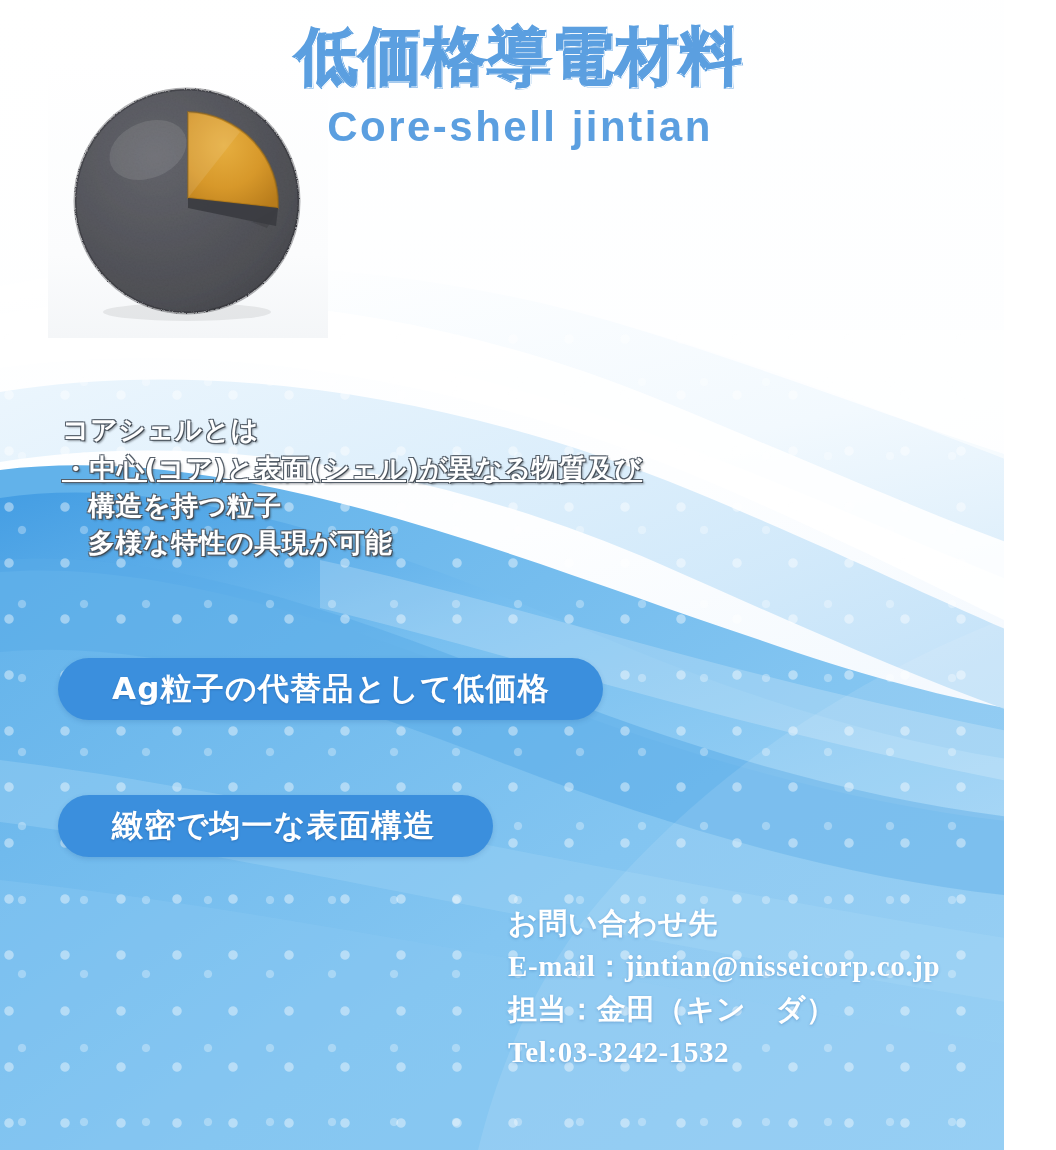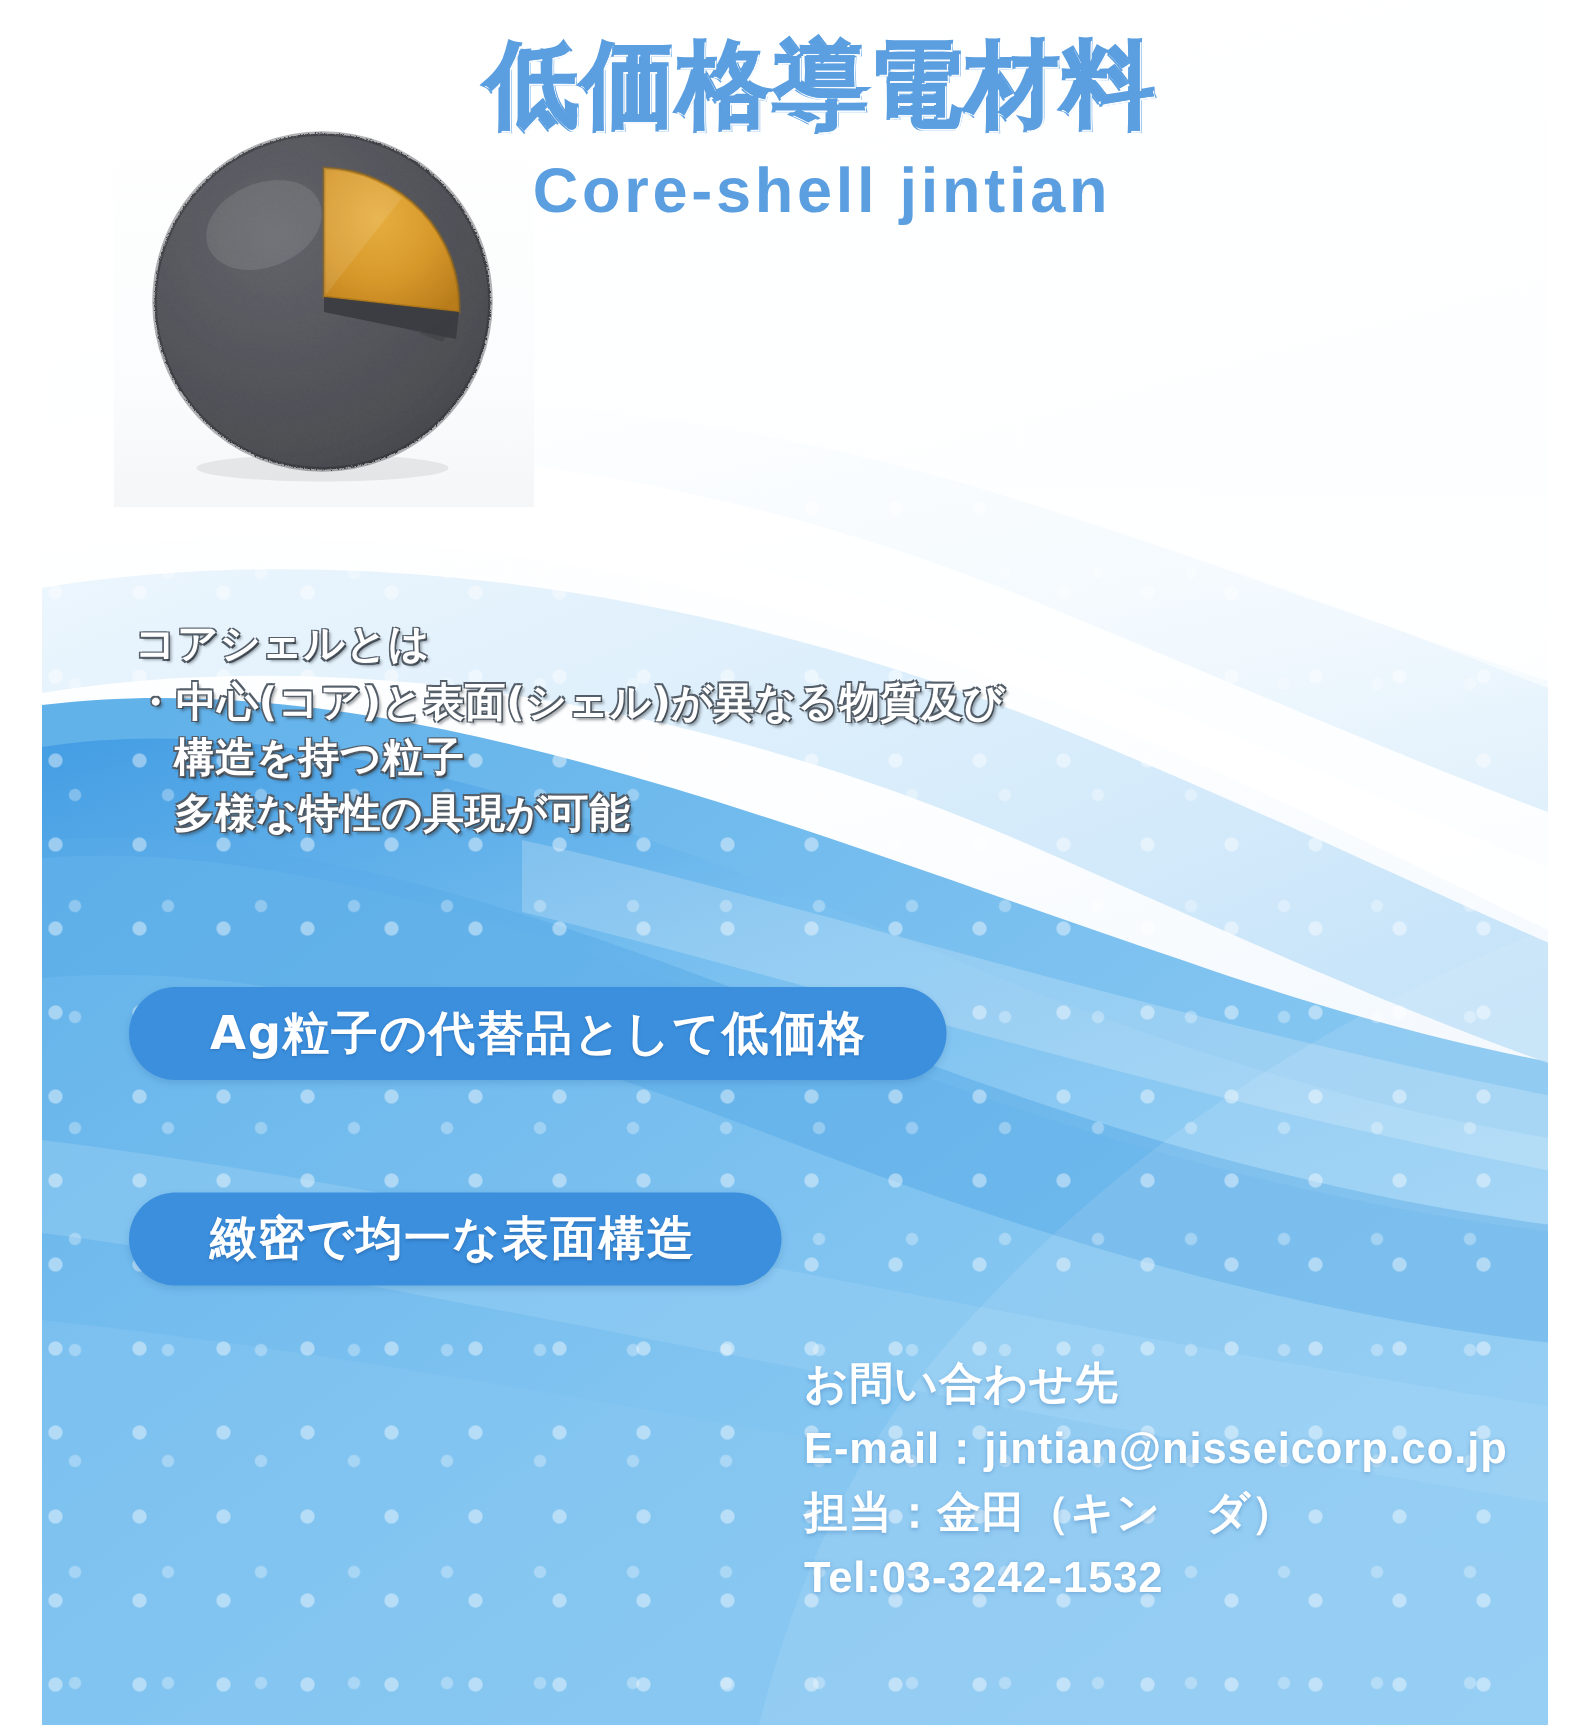--- a/index.html
+++ b/index.html
@@ -5,21 +5,20 @@
 <style>
   html,body{margin:0;padding:0;}
   body{
     width:1056px;height:1150px;overflow:hidden;
     font-family:"Liberation Sans","DejaVu Sans",sans-serif;
     background:#ffffff;
   }
   .poster{
     position:relative;width:1004px;height:1150px;overflow:hidden;
     background:#4c1d95;
-    margin-left:28px;
   }
 
   
   .bg-layer{position:absolute;inset:0;width:1056px;height:1150px;}
   .bg-svg{position:absolute;left:0;top:0;width:1056px;height:1150px;display:block;}
 
   
   .dots{
     position:absolute;left:0;top:330px;width:1056px;height:820px;
     background-image:radial-gradient(circle at 9px 9px, rgba(255,255,255,.42) 4.2px, rgba(255,255,255,0) 5.2px);
@@ -81,21 +80,21 @@
     letter-spacing:.5px;
     font-family:"DejaVu Sans","Liberation Sans",sans-serif;
     text-shadow:
       -1px -1px 0 #555f6a,
        1px -1px 0 #555f6a,
       -1px  1px 0 #555f6a,
        1px  1px 0 #3f474f,
        2px  2px 2px rgba(40,46,54,.45);
   }
   .desc .l-head{margin-bottom:2px;}
-  .desc .l-b{text-indent:0;}
+  .desc .l-b{text-indent:0;text-decoration:underline;}
   .desc .l-i{padding-left:26px;}
 
   
   .pill{
     position:absolute;left:58px;
     height:62px;
     background:#3b8fdd;
     border-radius:34px;
     display:flex;align-items:center;
     box-shadow:0 2px 5px rgba(28,80,140,.18);
@@ -110,21 +109,21 @@
   .pill-1{top:658px;width:545px;}
   .pill-2{top:795px;width:435px;}
   .pill-3{top:896px;width:345px;}
 
   
   .contact{
     position:absolute;left:508px;top:902px;width:540px;
     color:#ffffff;font-weight:700;
     font-size:29px;line-height:1.48;
     letter-spacing:.6px;
-    font-family:Liberation Sans, sans-serif;
+    font-family:Liberation Serif, serif;
     text-shadow:0 1px 3px rgba(40,95,160,.35);
   }
   .contact .ln{white-space:nowrap;}
 </style>
 </head>
 <body>
 
 <div class="poster">
 
   <div class="bg-layer">

